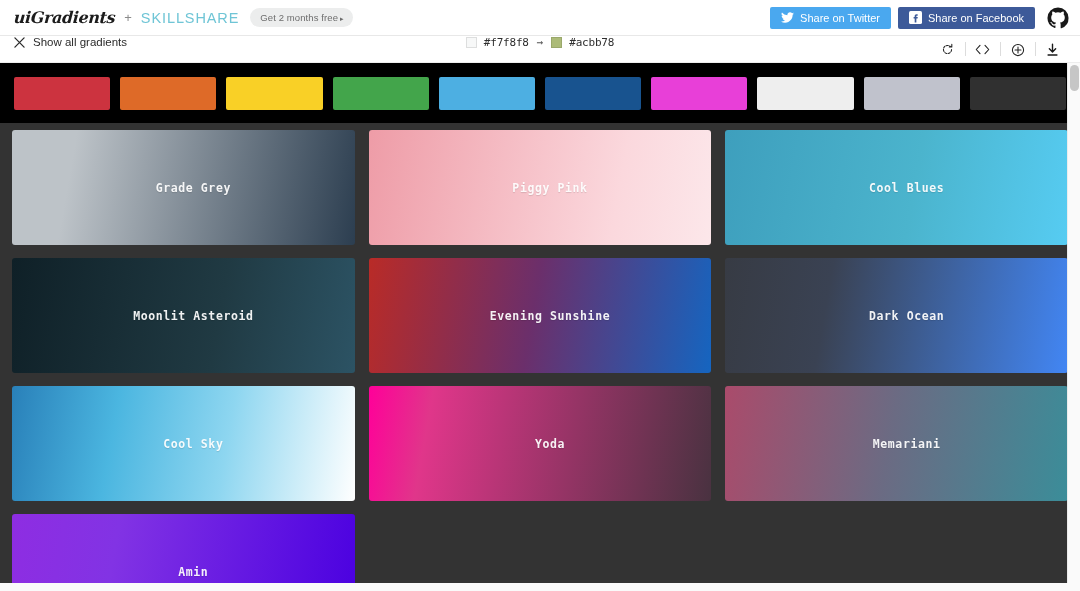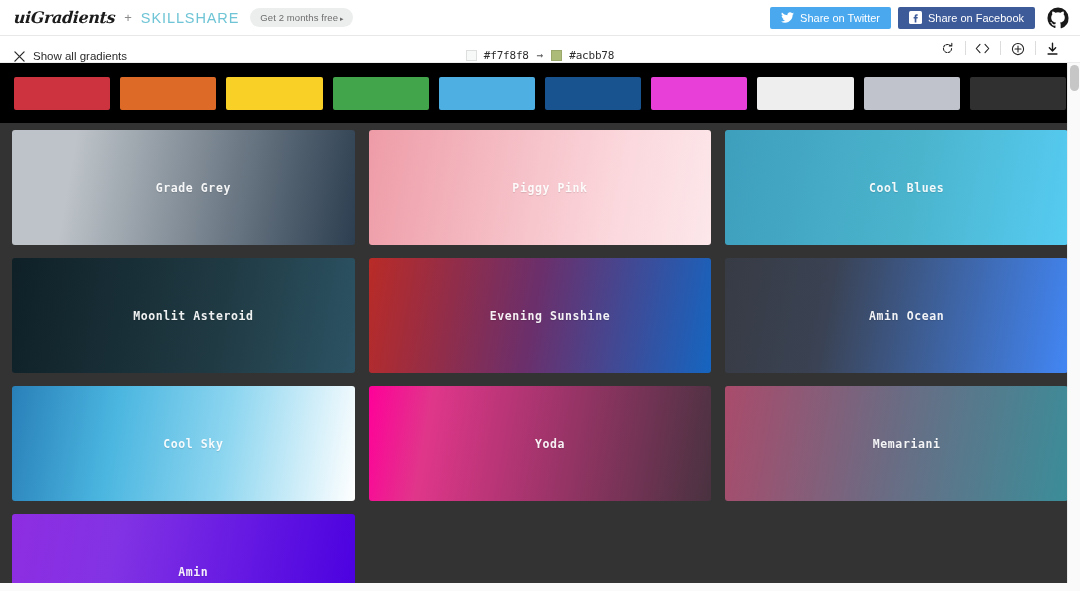--- a/index.html
+++ b/index.html
@@ -49,21 +49,21 @@
   }
   .share-btn.twitter { background: #4aa8ef; }
   .share-btn.facebook { background: #3d5a99; }
   .share-btn svg { display: block; }
   .gh-icon { width: 22px; height: 22px; margin: 0 3px 0 5px; }
 
   
   .subbar {
     height: 27px; flex: 0 0 27px;
     background: #ffffff;
-    display: flex; align-items: flex-end;
+    display: flex; align-items: flex-start;
     padding: 0 10px 0 14px;
     position: relative;
     border-bottom: 1px solid #ededed;
   }
   .show-all {
     display: flex; align-items: center; gap: 8px;
     font-size: 11.5px; color: #2b2b2b;
   }
   .x-icon { width: 11px; height: 11px; display: block; }
 
@@ -246,21 +246,21 @@
         <div class="card" style="background: linear-gradient(100deg, rgb(62, 159, 189) 0%, rgb(75, 180, 205) 55%, rgb(86, 204, 242) 100%);">
           <span class="card-title">Cool Blues</span>
         </div>
         <div class="card" style="background: linear-gradient(100deg, rgb(15, 32, 39) 0%, rgb(32, 58, 67) 60%, rgb(44, 83, 100) 100%);">
           <span class="card-title">Moonlit Asteroid</span>
         </div>
         <div class="card" style="background: linear-gradient(100deg, rgb(185, 43, 39) 0%, rgb(107, 47, 107) 48%, rgb(21, 101, 192) 100%);">
           <span class="card-title">Evening Sunshine</span>
         </div>
         <div class="card" style="background: linear-gradient(100deg, rgb(55, 59, 68) 0%, rgb(58, 66, 83) 30%, rgb(66, 134, 244) 100%);">
-          <span class="card-title">Amin Ocean</span>
+          <span class="card-title">Dark Ocean</span>
         </div>
         <div class="card" style="background: linear-gradient(100deg, rgb(41, 128, 185) 0%, rgb(75, 182, 224) 30%, rgb(142, 214, 240) 62%, rgb(255, 255, 255) 100%);">
           <span class="card-title">Cool Sky</span>
         </div>
         <div class="card" style="background: linear-gradient(100deg, rgb(255, 0, 153) 0%, rgb(224, 54, 138) 18%, rgb(73, 50, 64) 100%);">
           <span class="card-title">Yoda</span>
         </div>
         <div class="card" style="background: linear-gradient(100deg, rgb(170, 75, 107) 0%, rgb(107, 107, 131) 48%, rgb(59, 141, 153) 100%);">
           <span class="card-title">Memariani</span>
         </div>

